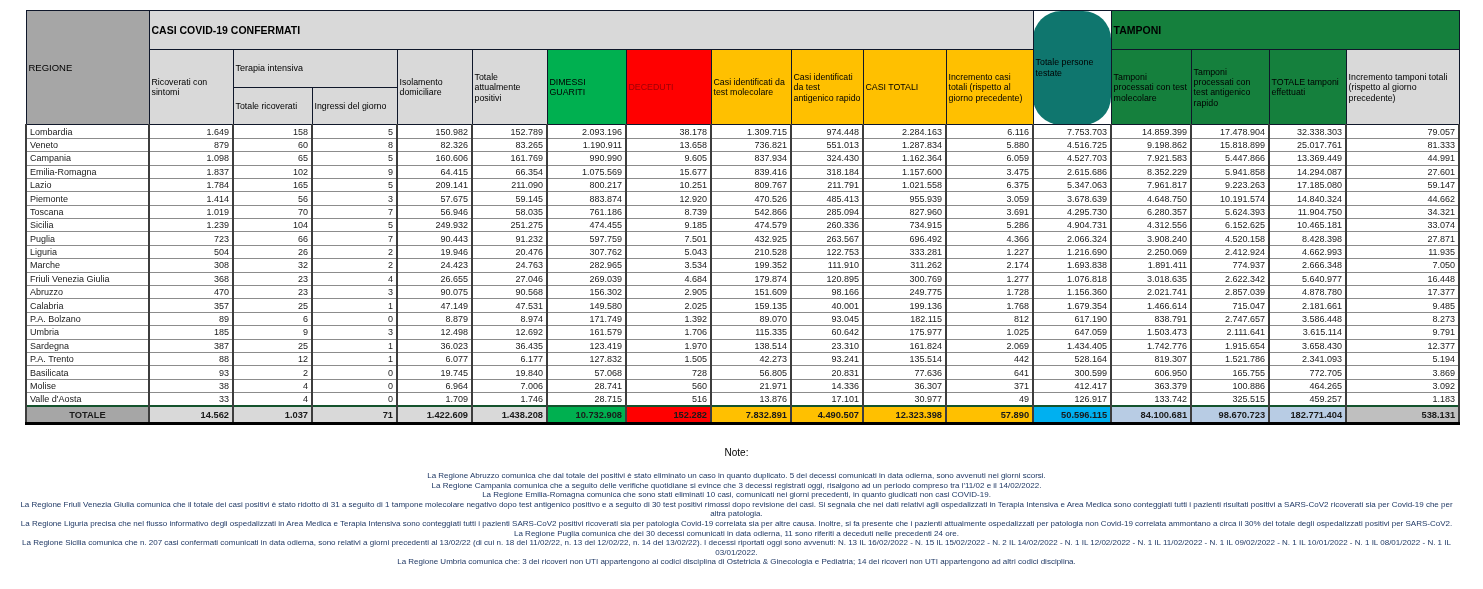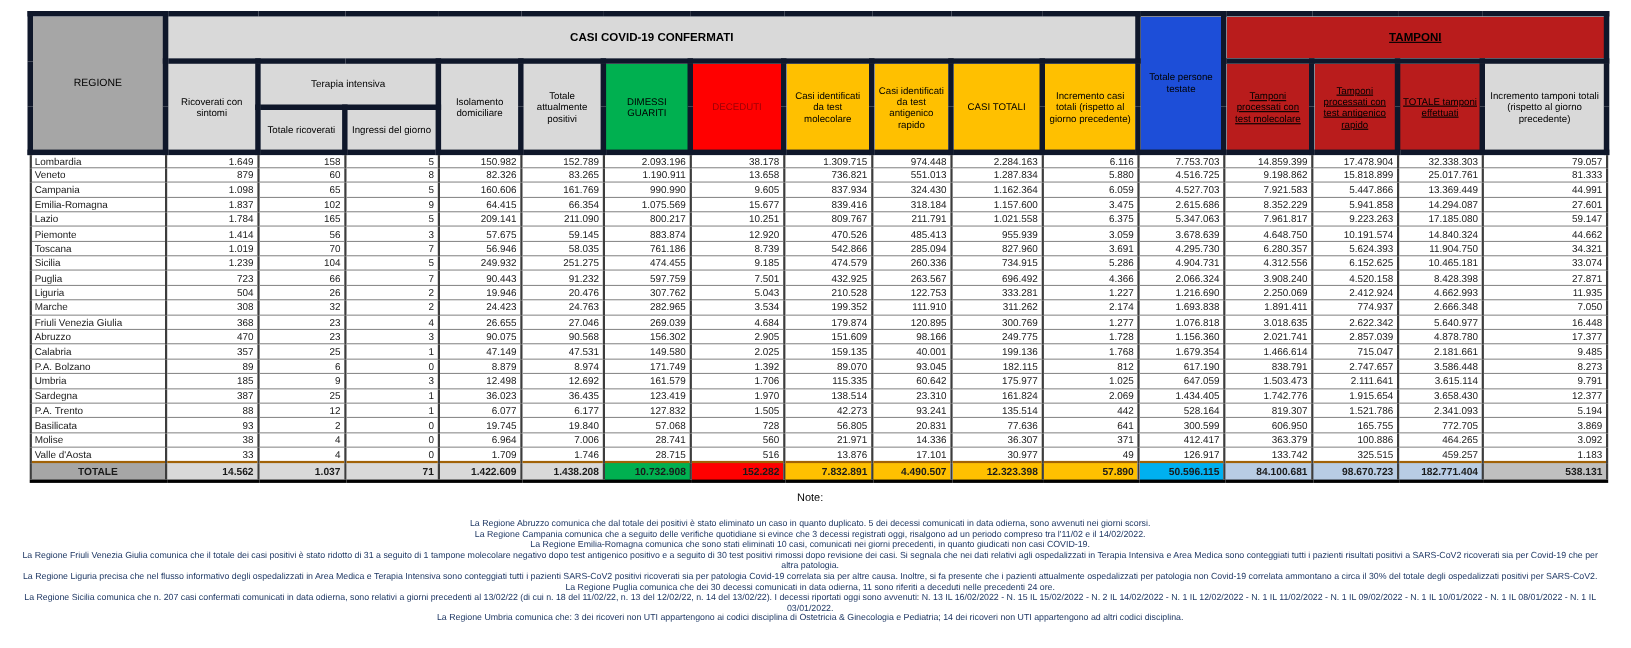--- a/index.html
+++ b/index.html
@@ -6,45 +6,45 @@
   body {
     width:1483px; height:589px; background:#ffffff; position:relative;
     font-family:"Liberation Sans", sans-serif; color:#1a1a1a;
     -webkit-font-smoothing:antialiased;
   }
   .table-wrap { position:absolute; left:25px; top:10px; }
   table { border-collapse:collapse; table-layout:fixed; width:1433px; }
   th, td { overflow:hidden; box-sizing:border-box; }
 
   thead th {
-    border:5px solid #0f172a; background:#d9d9d9; font-weight:normal;
-    font-size:8.8px; line-height:1.18; padding:13px 2px; text-align:center; color:#000;
+    border:1px solid #0f172a; background:#d9d9d9; font-weight:normal;
+    font-size:8.8px; line-height:1.18; padding:13px 2px; text-align:left; color:#000;
   }
   th.band-title { font-weight:bold; font-size:10.5px; height:21px; }
   th.regione-h { background:#a6a6a6; font-weight:normal; font-size:9.5px; }
   th.ti-band { height:21px; font-size:9px; }
   th.green-h { background:#00b050; }
   th.red-h { background:#ff0000; color:#9c0006; }
   th.yellow-h { background:#ffc000; }
-  th.cyan-h { background:#1d4ed8; }
-  th.blue-h { background:#b91c1c;text-decoration:underline; }
+  th.cyan-h { background:#0f766e;border-radius:28px; }
+  th.blue-h { background:#15803d; }
   th.grey-h { background:#d9d9d9; }
   thead tr.sub-row th { height:36px; }
 
   tbody td {
     border-left:2px solid #3d3d3d; border-right:2px solid #3d3d3d;
     border-top:1px solid #8c8c8c; border-bottom:1px solid #8c8c8c;
     font-size:9px; padding:0 3px; white-space:nowrap; background:#fff;
   }
   tbody tr { height:13.4px;margin-top:32px; }
   td.regione-cell { text-align:left; }
   td.num-cell { text-align:right; }
 
   tr.total-row { height:17.5px; }
-  tr.total-row td { font-weight:bold; border-top:2px solid #a16207; border-bottom:3px solid #000; background:#d9d9d9; font-size:9.3px; }
+  tr.total-row td { font-weight:bold; border-top:2px solid #14532d; border-bottom:3px solid #000; background:#d9d9d9; font-size:9.3px; }
   tr.total-row td.regione-cell { background:#a6a6a6; text-align:center; }
   tr.total-row td.tcol-guariti { background:#00b050; }
   tr.total-row td.tcol-deceduti { background:#ff0000; }
   tr.total-row td.tcol-casi_molecolare,
   tr.total-row td.tcol-casi_antigenico,
   tr.total-row td.tcol-casi_totali,
   tr.total-row td.tcol-incremento_casi { background:#ffc000; }
   tr.total-row td.tcol-persone_testate { background:#00b0f0; }
   tr.total-row td.tcol-tamponi_molecolare,
   tr.total-row td.tcol-tamponi_antigenico,

